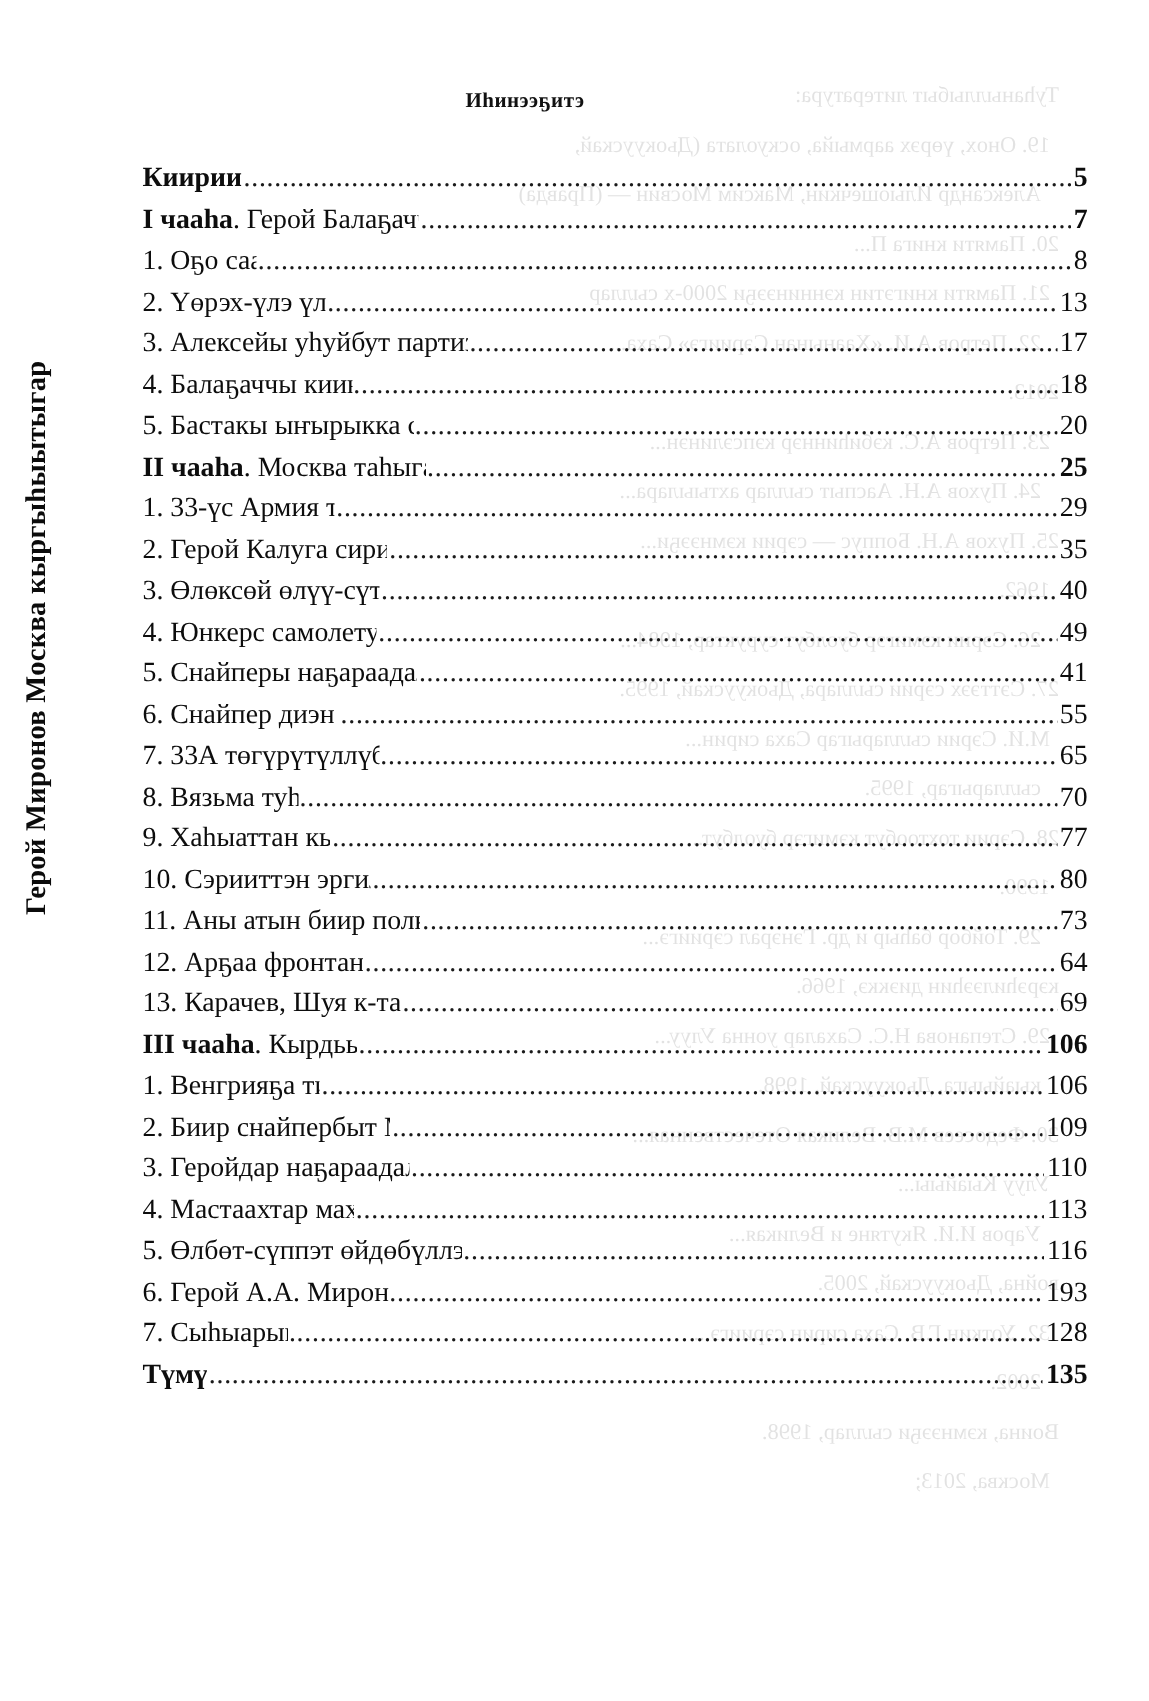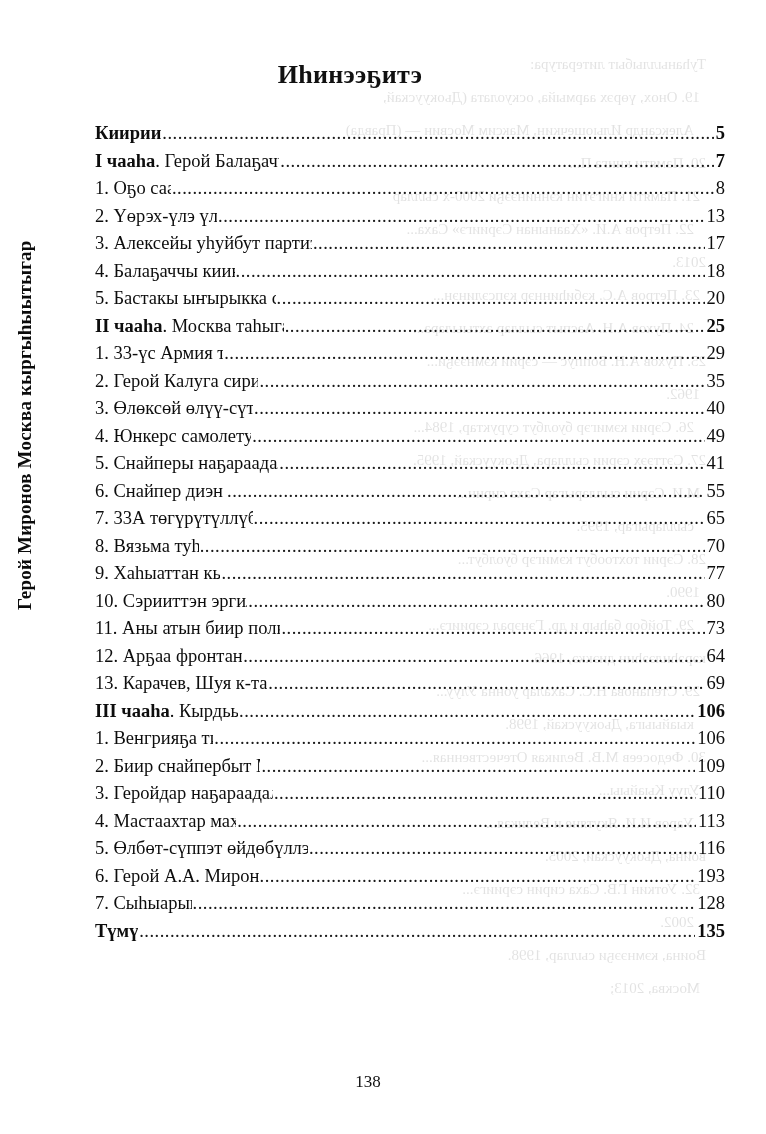--- a/index.html
+++ b/index.html
@@ -56,21 +56,21 @@
   .content {
     position: absolute;
     left: 95px;
     top: 60px;
     width: 630px;
   }
 
   .toc-title {
     text-align: center;
     font-weight: bold;
-    font-size: 26px;
+    font-size: 14px;
     margin: 0 0 30px 0;
     padding-right: 120px;
     letter-spacing: 0.3px;
   }
 
   .toc-list {
     list-style: none;
     margin: 0;
     padding: 0;
   }
@@ -319,15 +319,14 @@
         </li>
         <li class="toc-row bold">
           <span class="label">Түмүк</span>
           <span class="leader"></span>
           <span class="page-num">135</span>
         </li>
       </ul>
 
   </div>
 
-  <div class="folio">138</div>
 
 </div>
 
 </body></html>

